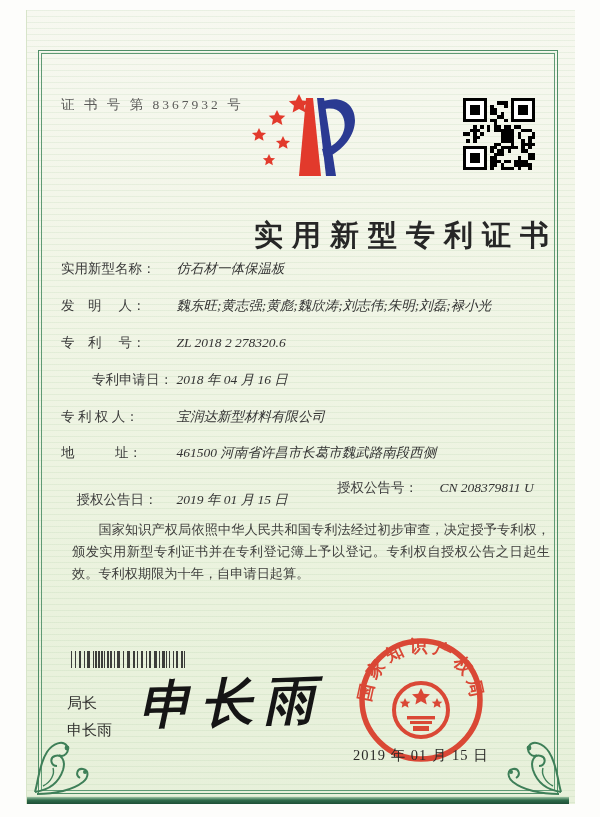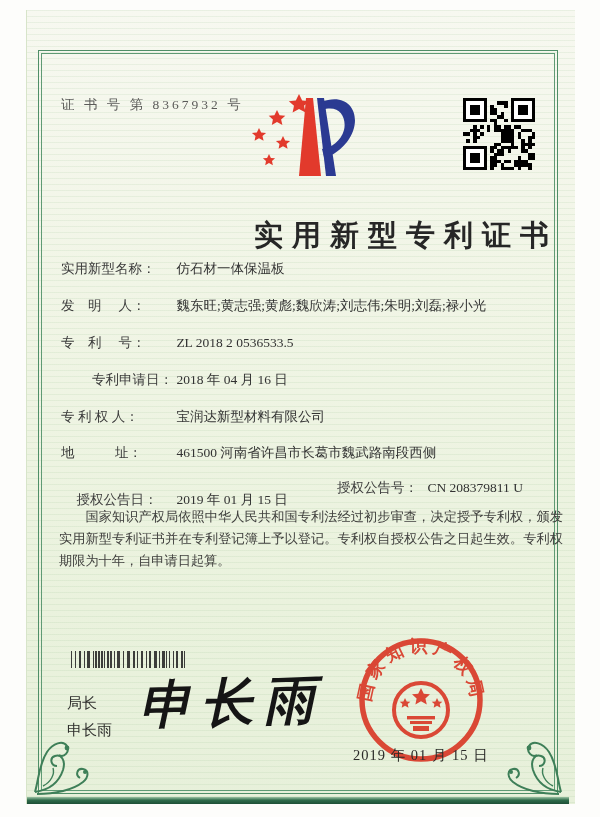--- a/index.html
+++ b/index.html
@@ -35,29 +35,29 @@
   .qr{position:absolute;left:434px;top:88px;width:76px;height:72px;}
   .title{
     position:absolute;left:11px;right:17px;top:182px;
     text-align:right;font-size:29px;font-weight:700;letter-spacing:9px;
     color:#262626;
     margin-top:24px;
   }
   .fields{position:absolute;left:34px;top:250px;width:500px;font-size:13.5px;}
   .row{position:absolute;left:0;white-space:nowrap;}
   .row .lab{display:inline-block;min-width:112px;color:#3c3c3c;}
-  .row .val{color:#333;}
+  .row .val{color:#333;font-style:italic;}
   .r0{top:0;} .r1{top:37px;} .r2{top:74px;} .r3{top:111px;text-align:right;}
   .r4{top:148px;} .r5{top:184px;} .r6{top:231px;text-align:center;}
   .grant-no{position:absolute;left:276px;top:219px;}
   .paras{
     position:absolute;left:32px;top:496px;width:504px;
     font-size:13.2px;line-height:22px;color:#40403e;text-align:justify;
   }
-  .paras p{margin:0;text-indent:2em;}
+  .paras p{margin:13px;text-indent:2em;}
   .barcode{position:absolute;left:44px;top:641px;width:152px;height:17px;}
   .barcode i{display:inline-block;height:100%;background:#3d3d3b;vertical-align:top;}
   .director{position:absolute;left:40px;top:684px;font-size:15px;color:#2e2e2c;}
   .director .name{margin-top:8px;}
   .signature{
     position:absolute;left:112px;top:658px;width:200px;
     font-size:52px;font-weight:700;font-style:italic;letter-spacing:10px;
     color:#151515;transform:rotate(-2deg);
     font-family:"Liberation Serif",cursive,serif;
   }
@@ -241,40 +241,40 @@
     <div class="row r0">
       <span class="lab">实用新型名称：</span>
       <span class="val">仿石材一体保温板</span>
     </div>
     <div class="row r1">
       <span class="lab">发　明　 人：</span>
       <span class="val">魏东旺;黄志强;黄彪;魏欣涛;刘志伟;朱明;刘磊;禄小光</span>
     </div>
     <div class="row r2">
       <span class="lab">专　利　 号：</span>
-      <span class="val">ZL 2018 2 0536533.5</span>
+      <span class="val">ZL 2018 2 278320.6</span>
     </div>
     <div class="row r3">
       <span class="lab">专利申请日：</span>
       <span class="val">2018 年 04 月 16 日</span>
     </div>
     <div class="row r4">
       <span class="lab">专 利 权 人：</span>
       <span class="val">宝润达新型材料有限公司</span>
     </div>
     <div class="row r5">
       <span class="lab">地　　　址：</span>
       <span class="val">461500 河南省许昌市长葛市魏武路南段西侧</span>
     </div>
     <div class="row r6">
       <span class="lab">授权公告日：</span>
       <span class="val">2019 年 01 月 15 日</span>
     </div>
     <div class="row grant-no">
-      <span class="lab" style="min-width:0;margin-right:6px;">授权公告号：</span>
+      <span class="lab" style="min-width:0;margin-right:18px;">授权公告号：</span>
       <span class="val">CN 208379811 U</span>
     </div>
   </div>
 
   <div class="paras">
     <p>国家知识产权局依照中华人民共和国专利法经过初步审查，决定授予专利权，颁发实用新型专利证书并在专利登记簿上予以登记。专利权自授权公告之日起生效。专利权期限为十年，自申请日起算。</p>
   </div>
 
   <div class="barcode" id="barcode"><i style="width: 1px; margin-right: 3px;"></i><i style="width: 1px; margin-right: 3px;"></i><i style="width: 2px; margin-right: 3px;"></i><i style="width: 1px; margin-right: 2px;"></i><i style="width: 3px; margin-right: 3px;"></i><i style="width: 1px; margin-right: 1px;"></i><i style="width: 2px; margin-right: 1px;"></i><i style="width: 2px; margin-right: 1px;"></i><i style="width: 2px; margin-right: 1px;"></i><i style="width: 1px; margin-right: 2px;"></i><i style="width: 2px; margin-right: 1px;"></i><i style="width: 2px; margin-right: 2px;"></i><i style="width: 1px; margin-right: 2px;"></i><i style="width: 3px; margin-right: 3px;"></i><i style="width: 1px; margin-right: 3px;"></i><i style="width: 3px; margin-right: 3px;"></i><i style="width: 2px; margin-right: 2px;"></i><i style="width: 1px; margin-right: 3px;"></i><i style="width: 2px; margin-right: 3px;"></i><i style="width: 1px; margin-right: 2px;"></i><i style="width: 2px; margin-right: 3px;"></i><i style="width: 3px; margin-right: 2px;"></i><i style="width: 1px; margin-right: 2px;"></i><i style="width: 3px; margin-right: 1px;"></i><i style="width: 1px; margin-right: 2px;"></i><i style="width: 1px; margin-right: 3px;"></i><i style="width: 1px; margin-right: 2px;"></i><i style="width: 2px; margin-right: 3px;"></i><i style="width: 2px; margin-right: 1px;"></i><i style="width: 1px; margin-right: 2px;"></i></div>
 

